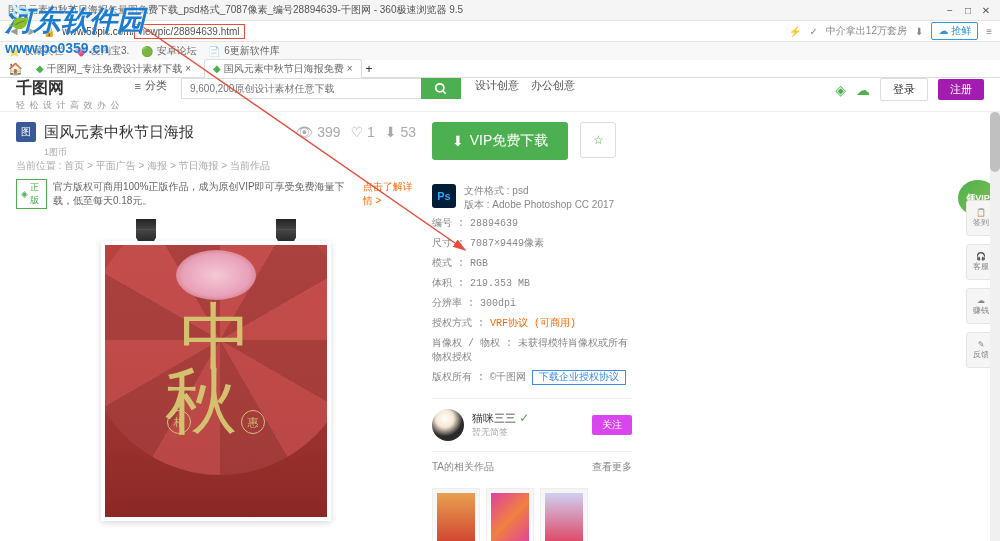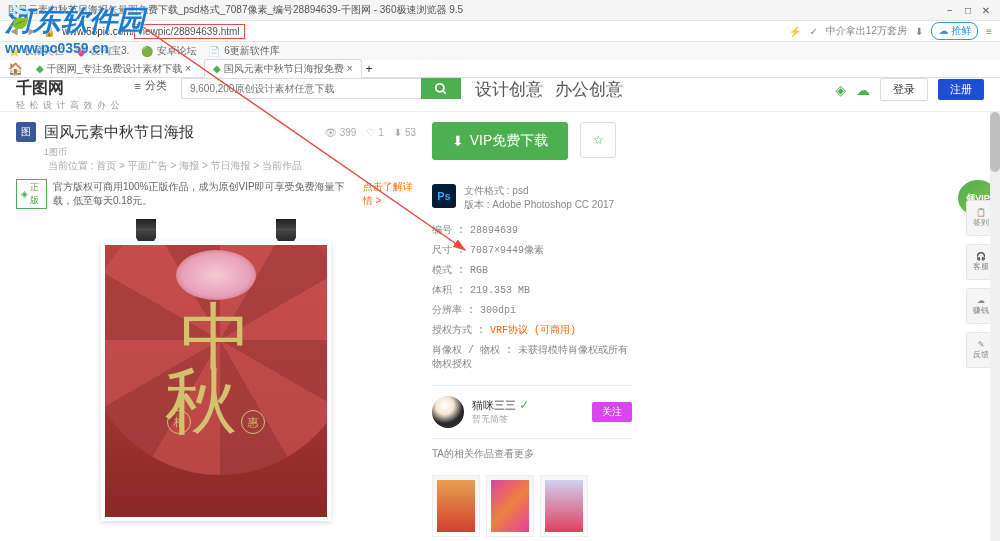--- a/index.html
+++ b/index.html
@@ -9,21 +9,21 @@
     .browser-bar { height: 20px; background: #f5f5f5; display: flex; align-items: center; padding: 0 8px; font-size: 10px; color: #555; }
     .tab-title { flex: 1; overflow: hidden; white-space: nowrap; text-overflow: ellipsis; }
     .window-controls { display: flex; gap: 6px; }
     .window-controls span { width: 12px; height: 12px; display: inline-flex; align-items: center; justify-content: center; font-size: 10px; }
     
     .address-bar { height: 22px; background: #fff; border-top: 1px solid #e5e5e5; border-bottom: 1px solid #e5e5e5; display: flex; align-items: center; padding: 0 8px; gap: 6px; font-size: 10px; }
     .nav-arrows { color: #999; font-size: 12px; }
     .url-box { flex: 1; display: flex; align-items: center; }
     .url-highlight { border: 1px solid #e74c3c; padding: 1px 4px; color: #555; }
     .addr-right { display: flex; gap: 8px; align-items: center; color: #888; }
-    .cloud-btn { border: 1px solid #3498db; color: #3498db; padding: 1px 6px; border-radius: 8px; }
+    .cloud-btn { border: 1px solid #3498db; color: #3498db; padding: 1px 6px; border-radius: 2px; }
     
     .bookmark-bar { height: 18px; background: #f8f8f8; display: flex; align-items: center; padding: 0 8px; gap: 12px; font-size: 10px; color: #666; }
     .bookmark-item { display: flex; align-items: center; gap: 3px; }
     
     .tab-strip { height: 18px; background: #fff; border-bottom: 1px solid #ddd; display: flex; align-items: center; padding: 0 8px; gap: 4px; }
     .tab-item { padding: 2px 8px; font-size: 10px; color: #666; display: flex; align-items: center; gap: 3px; border: 1px solid transparent; border-top-left-radius: 3px; border-top-right-radius: 3px; }
     .tab-item.active { border-color: #ddd; border-bottom-color: #fff; background: #fff; }
     
     
     .watermark { position: absolute; top: 2px; left: 5px; z-index: 1000; pointer-events: none; }
@@ -32,38 +32,38 @@
     .watermark .leaf { color: #4caf50; font-size: 26px; position: absolute; left: -2px; top: -2px; }
     
     
     .site-header { height: 34px; background: #fff; display: flex; align-items: flex-start; padding: 0 16px; gap: 14px; border-bottom: 1px solid #eee; }
     .site-logo { font-size: 16px; font-weight: bold; color: #333; }
     .site-slogan { font-size: 9px; color: #999; letter-spacing: 1px; }
     .category-btn { display: flex; align-items: center; gap: 4px; font-size: 11px; color: #555; }
     .search-box { flex: 1; display: flex; max-width: 280px; }
     .search-input { flex: 1; border: 1px solid #ddd; border-right: none; padding: 4px 8px; font-size: 10px; color: #aaa; }
     .search-btn { width: 40px; background: #4caf50; display: flex; align-items: center; justify-content: center; color: #fff; }
-    .header-links { display: flex; gap: 12px; font-size: 17px; color: #555; }
+    .header-links { display: flex; gap: 12px; font-size: 11px; color: #555; }
     .header-right { margin-left: auto; display: flex; gap: 10px; align-items: center; }
     .header-icon { color: #4caf50; font-size: 14px; }
     .login-btn { border: 1px solid #ddd; padding: 3px 12px; font-size: 11px; border-radius: 2px; }
-    .register-btn { background: #1d4ed8; color: #fff; padding: 3px 12px; font-size: 11px; border-radius: 2px; }
+    .register-btn { background: #a21caf; color: #fff; padding: 3px 12px; font-size: 11px; border-radius: 2px; }
     
     
     .main-content { display: flex; padding: 10px 16px; gap: 16px; height: calc(100% - 112px); overflow: hidden; }
     .left-col { flex: 0 0 400px; display: flex; flex-direction: column; }
     .right-col { flex: 0 0 200px; }
     
     .title-row { display: flex; align-items: center; gap: 8px; margin-bottom: 4px; }
     .doc-icon { width: 20px; height: 20px; background: #3b5998; color: #fff; display: flex; align-items: center; justify-content: center; font-size: 10px; border-radius: 2px; }
     .page-title { font-size: 15px; color: #333; }
-    .title-stats { margin-left: auto; display: flex; gap: 10px; font-size: 10px; color: #aaa; align-items: flex-end; }
+    .title-stats { margin-left: auto; display: flex; gap: 10px; font-size: 14px; color: #aaa; align-items: flex-end; }
     .count-text { font-size: 9px; color: #aaa; margin-left: 28px; }
     
-    .breadcrumb { font-size: 10px; color: #aaa; margin-bottom: 6px; margin-left: 32px; }
+    .breadcrumb { font-size: 10px; color: #aaa; margin-bottom: 6px; }
     .authz-row { display: flex; align-items: center; gap: 6px; font-size: 10px; color: #666; margin-bottom: 10px; }
     .authz-badge { border: 1px solid #4caf50; color: #4caf50; padding: 1px 4px; display: flex; align-items: center; gap: 2px; font-size: 9px; }
     .orange-link { color: #ff6600; }
     
     .preview-container { flex: 1; background: #fff; display: flex; justify-content: center; position: relative; padding: 8px; }
     .clips { position: absolute; top: 0; width: 100%; display: flex; justify-content: space-around; padding: 0 60px; }
     .clip { width: 20px; height: 26px; background: linear-gradient(180deg, #222 0%, #444 40%, #888 42%, #444 44%, #222 100%); clip-path: polygon(0 0, 100% 0, 100% 70%, 80% 100%, 20% 100%, 0 70%); }
     
     .poster { width: 230px; height: 280px; background: linear-gradient(180deg, #b84340 0%, #a03532 60%, #8a2825 100%); position: relative; margin-top: 14px; border: 4px solid #fff; box-shadow: 0 2px 6px rgba(0,0,0,0.15); overflow: hidden; }
     .umbrella { position: absolute; top: -40px; left: -20px; width: 270px; height: 270px; border-radius: 50%; background: repeating-conic-gradient(#c95250 0deg 30deg, #a6403e 30deg 60deg); opacity: 0.7; }
@@ -72,35 +72,35 @@
     .char-zhong { font-size: 72px; color: #d4c170; font-family: serif; font-weight: 300; line-height: 0.9; }
     .char-qiu { font-size: 72px; color: #d4c170; font-family: serif; font-weight: 300; line-height: 0.9; margin-left: -30px; }
     .sub-badges { position: absolute; top: 165px; width: 100%; display: flex; justify-content: center; gap: 50px; }
     .circle-badge { width: 24px; height: 24px; border: 1px solid #d4c170; border-radius: 50%; display: flex; align-items: center; justify-content: center; color: #d4c170; font-size: 11px; }
     
     
     .download-btn { background: #4caf50; color: #fff; padding: 10px 20px; font-size: 14px; border-radius: 3px; display: flex; align-items: center; gap: 6px; justify-content: center; margin-bottom: 10px; }
     .fav-btn { width: 36px; height: 36px; border: 1px solid #ddd; display: inline-flex; align-items: center; justify-content: center; color: #4caf50; border-radius: 3px; margin-left: 6px; vertical-align: top; }
     .download-row { display: flex; gap: 6px; margin-bottom: 14px; }
     
-    .file-info { display: flex; gap: 8px; margin-bottom: 11px; font-size: 10px; color: #888; }
+    .file-info { display: flex; gap: 8px; margin-bottom: 4px; font-size: 10px; color: #888; }
     .ps-icon { width: 24px; height: 24px; background: #001e36; color: #31a8ff; display: flex; align-items: center; justify-content: center; font-size: 11px; font-weight: bold; border-radius: 3px; }
     
     .meta-row { font-size: 10px; color: #888; margin-bottom: 6px; font-family: Liberation Mono, monospace; }
     .vip-link { color: #ff6600; }
     .corp-link { border: 1px solid #3b8de3; color: #3b8de3; padding: 1px 6px; margin-left: 6px; }
     
     .author-row { display: flex; align-items: center; gap: 8px; margin-top: 14px; padding-top: 10px; border-top: 1px solid #eee; }
     .avatar { width: 32px; height: 32px; border-radius: 50%; background: radial-gradient(circle at 40% 30%, #fff 0%, #f5e6d3 30%, #2a2a2a 60%); }
     .author-name { font-size: 11px; }
     .verified { color: #4caf50; }
     .author-sub { font-size: 9px; color: #aaa; }
     .follow-btn { margin-left: auto; background: #d946ef; color: #fff; padding: 3px 10px; font-size: 10px; border-radius: 2px; }
     
-    .related-header { display: flex; justify-content: flex-start; font-size: 10px; color: #888; margin: 10px 0 14px; padding-top: 8px; border-top: 1px solid #eee; }
+    .related-header { display: flex; justify-content: space-between; font-size: 10px; color: #888; margin: 10px 0 14px; padding-top: 8px; border-top: 1px solid #eee; }
     .thumbs { display: flex; gap: 6px; }
     .thumb { width: 48px; height: 62px; border: 1px solid #eee; background: linear-gradient(180deg, #f5f5f5 0%, #fff 100%); position: relative; }
     .thumb.t1 .inner { background: linear-gradient(180deg, #e8a050 0%, #d04030 100%); position: absolute; inset: 4px; }
     .thumb.t2 .inner { background: linear-gradient(135deg, #e040a0 0%, #f08040 50%, #e040a0 100%); position: absolute; inset: 4px; }
     .thumb.t3 .inner { background: linear-gradient(180deg, #d0d0f0 0%, #e04060 100%); position: absolute; inset: 4px; }
     
     
     .red-arrow { position: absolute; top: 20px; left: 135px; width: 340px; height: 240px; z-index: 500; pointer-events: none; }
     
     
@@ -251,20 +251,21 @@
       </div>
     </div>
 
     <div class="meta-row">编号 : 28894639</div>
     <div class="meta-row">尺寸 : 7087×9449像素</div>
     <div class="meta-row">模式 : RGB</div>
     <div class="meta-row">体积 : 219.353 MB</div>
     <div class="meta-row">分辨率 : 300dpi</div>
     <div class="meta-row"><span>授权方式 : </span><span class="vip-link">VRF协议 (可商用)</span></div>
     <div class="meta-row">肖像权 / 物权 : 未获得模特肖像权或所有物权授权</div>
+    <div class="meta-row"><span>版权所有 : ©千图网</span><span class="corp-link">下载企业授权协议</span></div>
 
     <div class="author-row">
       <div class="avatar"></div>
       <div>
         <div><span class="author-name">猫咪三三</span> <span class="verified">✓</span></div>
         <div class="author-sub">暂无简签</div>
       </div>
       <div class="follow-btn">关注</div>
     </div>
 

